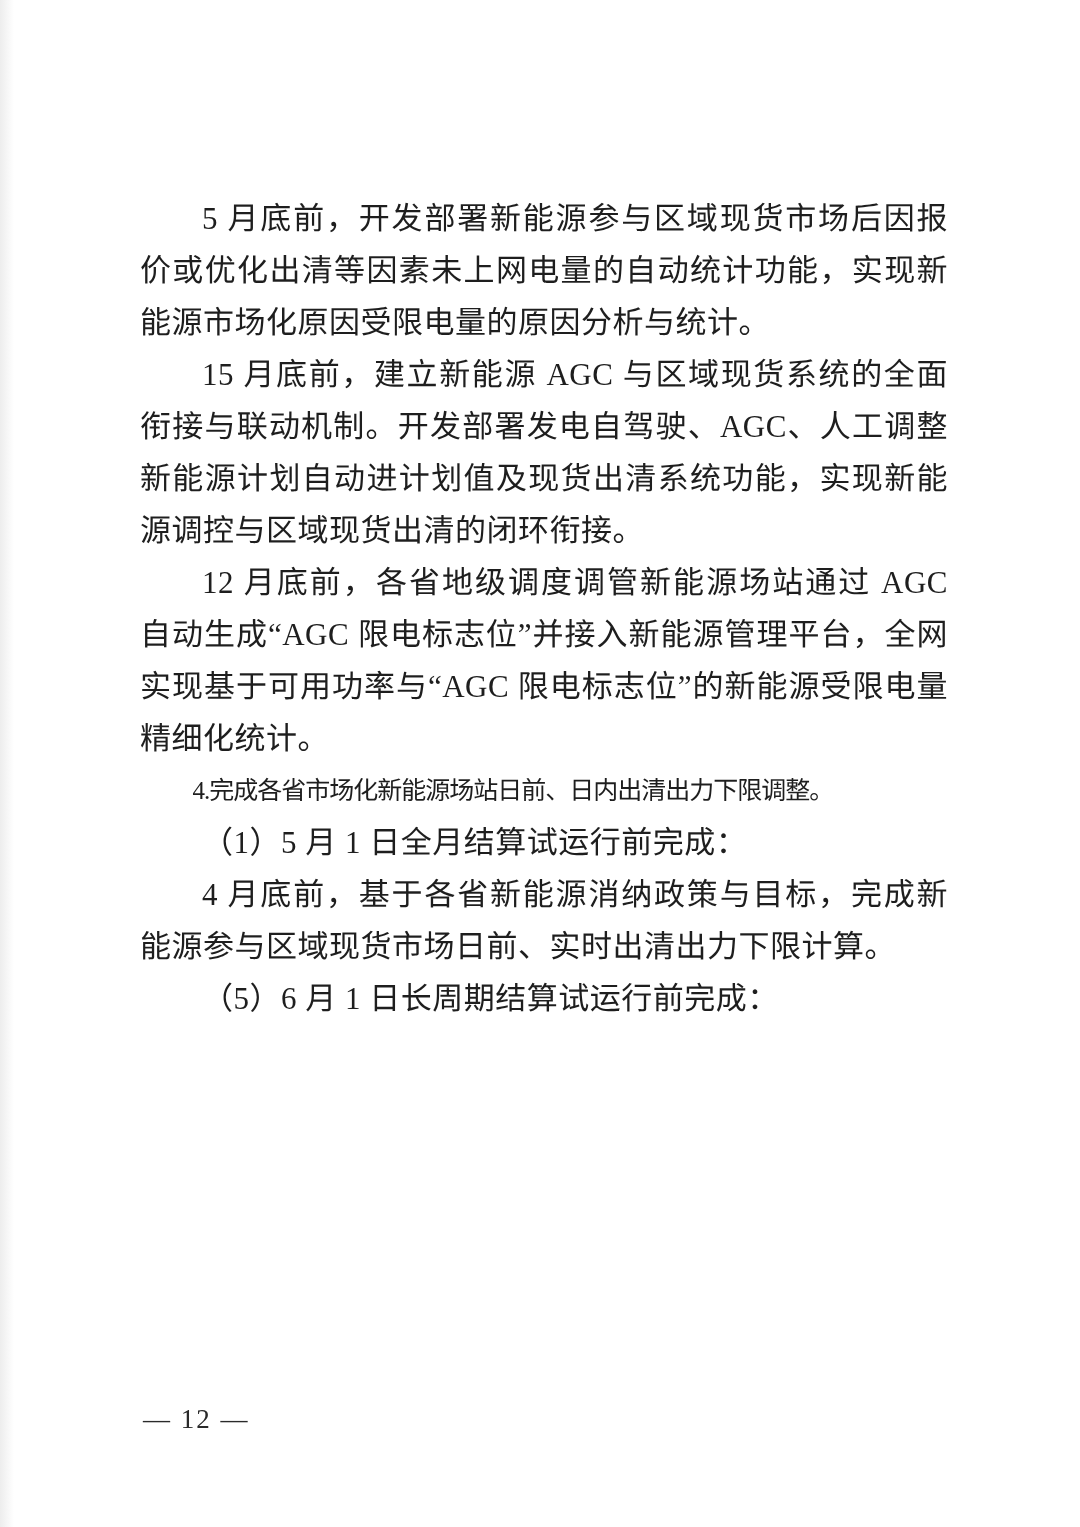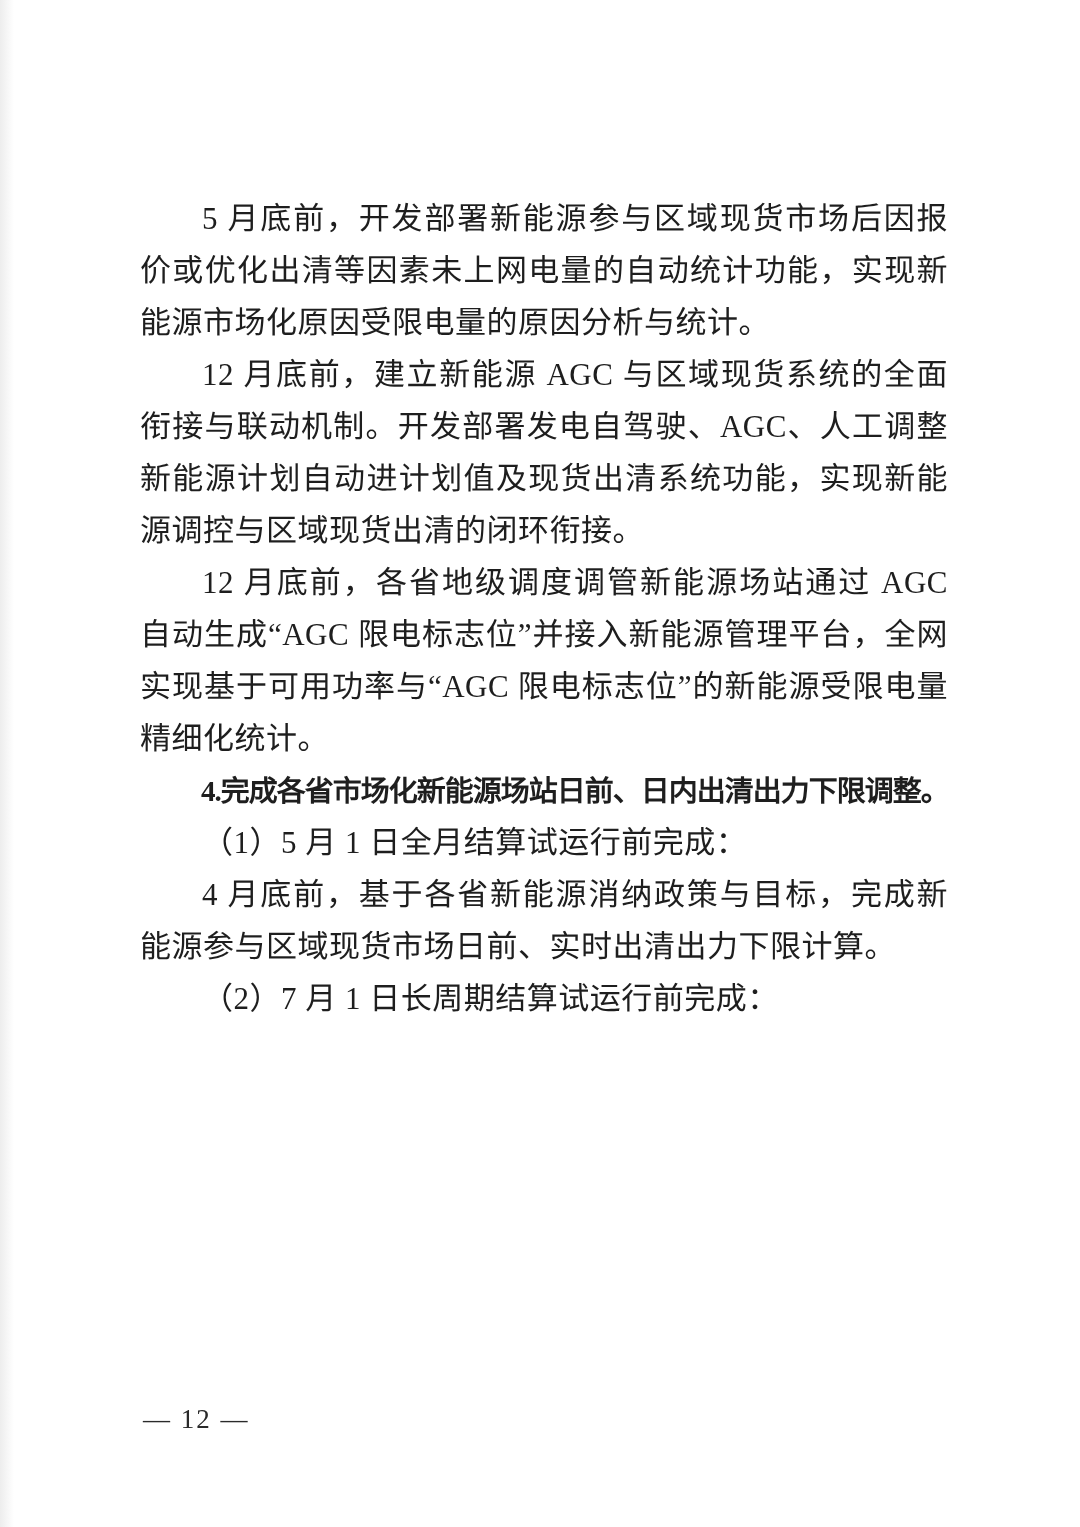--- a/index.html
+++ b/index.html
@@ -36,22 +36,22 @@
   }
   .content p {
     margin: 0;
     font-size: 31px;
     line-height: 52px;
     text-indent: 2em;
     letter-spacing: 0.5px;
     word-break: break-all;
   }
   .content p.section-heading {
-    font-weight: bold;
-    font-size: 29px;
+    font-weight: normal;
+    font-size: 25px;
     letter-spacing: -1px;
     white-space: nowrap;
     text-indent: 2.1em;
   }
   .footer {
     position: absolute;
     left: 143px;
     top: 1398px;
     font-size: 27px;
     line-height: 42px;
@@ -59,23 +59,23 @@
     color: #2a2a2a;
   }
 </style>
 </head>
 <body>
 
 <div class="page">
 
   <div class="content">
     <p>5 月底前，开发部署新能源参与区域现货市场后因报价或优化出清等因素未上网电量的自动统计功能，实现新能源市场化原因受限电量的原因分析与统计。</p>
-    <p>12 月底前，建立新能源 AGC 与区域现货系统的全面衔接与联动机制。开发部署发电自驾驶、AGC、人工调整新能源计划自动进计划值及现货出清系统功能，实现新能源调控与区域现货出清的闭环衔接。</p>
+    <p>15 月底前，建立新能源 AGC 与区域现货系统的全面衔接与联动机制。开发部署发电自驾驶、AGC、人工调整新能源计划自动进计划值及现货出清系统功能，实现新能源调控与区域现货出清的闭环衔接。</p>
     <p>12 月底前，各省地级调度调管新能源场站通过 AGC 自动生成“AGC 限电标志位”并接入新能源管理平台，全网实现基于可用功率与“AGC 限电标志位”的新能源受限电量精细化统计。</p>
     <p class="section-heading">4.完成各省市场化新能源场站日前、日内出清出力下限调整。</p>
     <p>（1）5 月 1 日全月结算试运行前完成：</p>
     <p>4 月底前，基于各省新能源消纳政策与目标，完成新能源参与区域现货市场日前、实时出清出力下限计算。</p>
-    <p>（2）7 月 1 日长周期结算试运行前完成：</p>
+    <p>（5）6 月 1 日长周期结算试运行前完成：</p>
   </div>
 
   <div class="footer">— 12 —</div>
 
 </div>
 
 </body></html>

